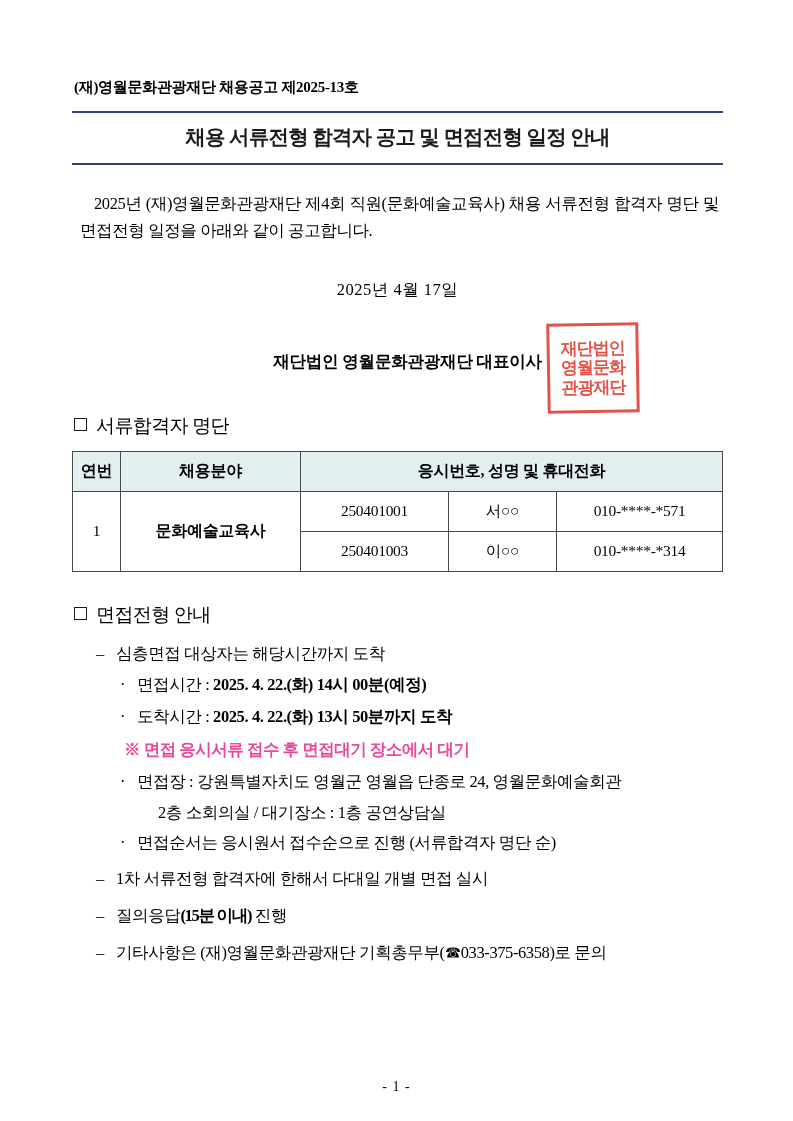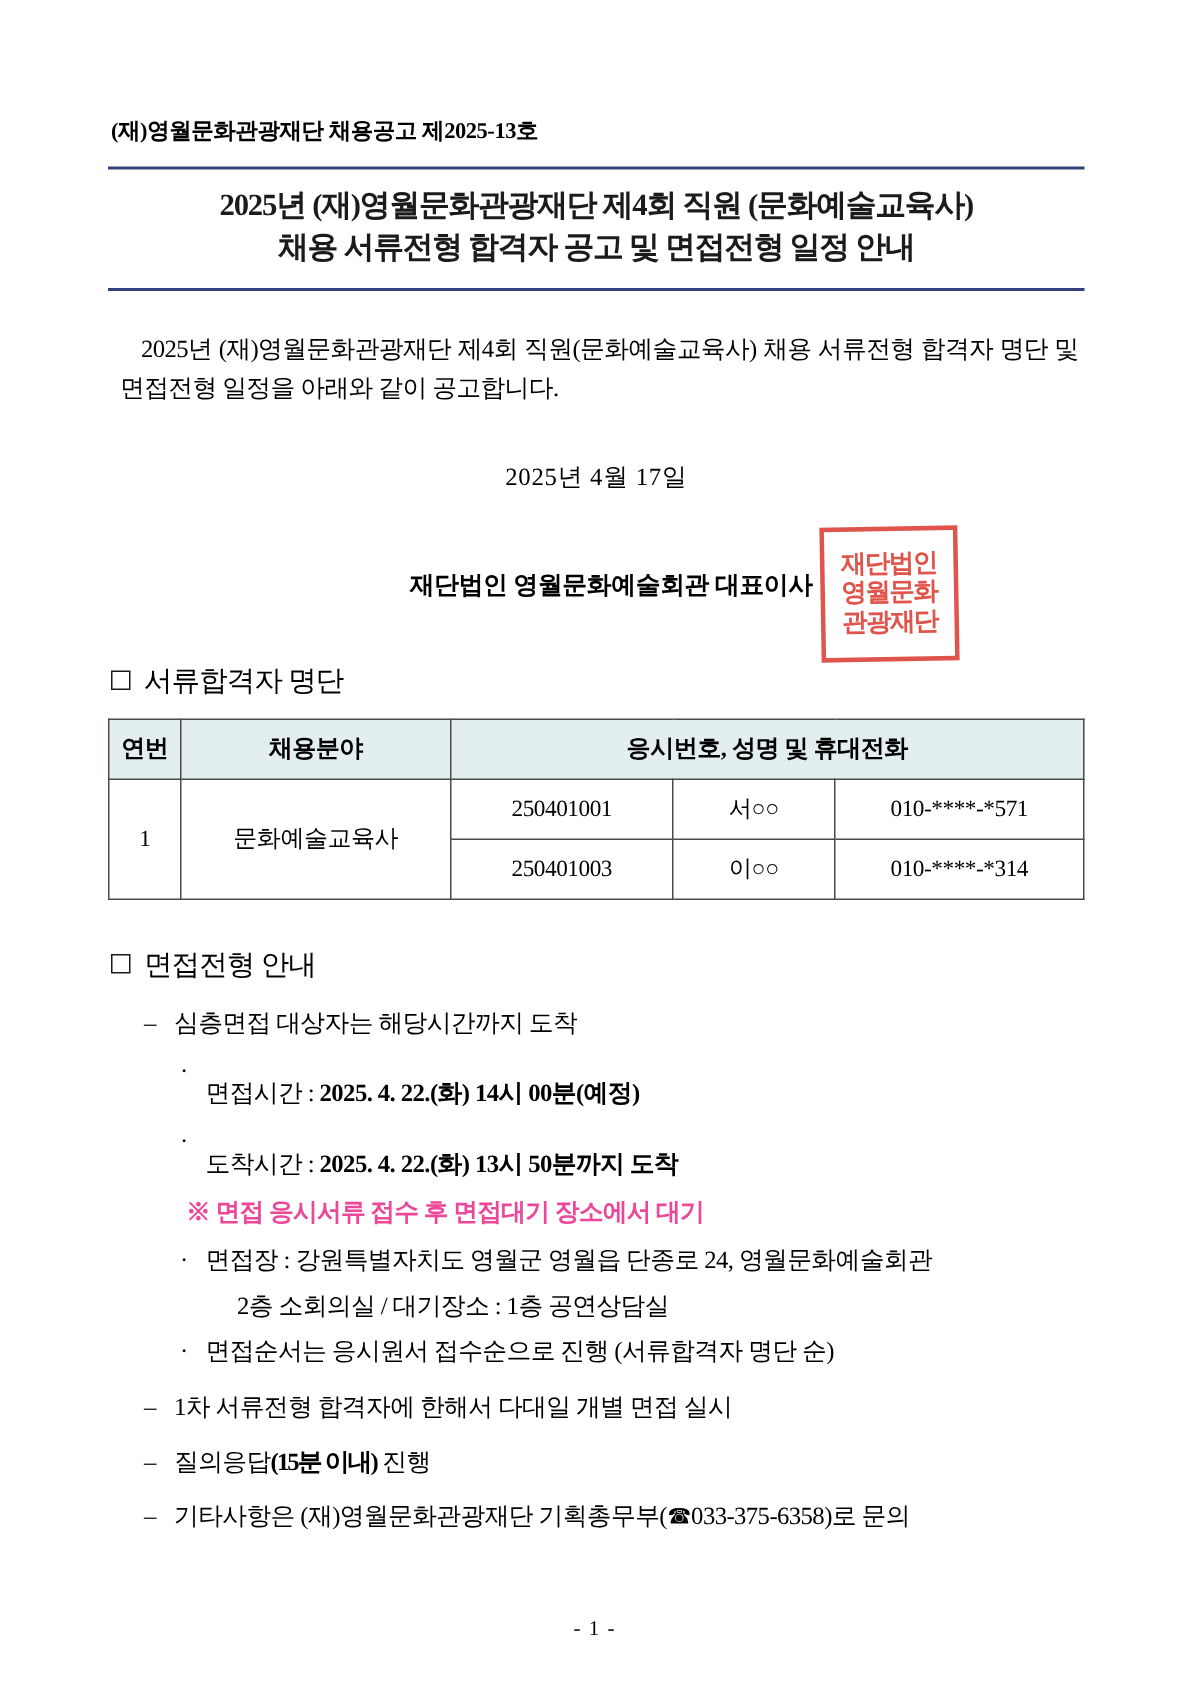--- a/index.html
+++ b/index.html
@@ -115,21 +115,21 @@
     text-align: center;
     letter-spacing: -0.3px;
   }
   table.list thead th {
     background: #e3eef0;
     font-weight: bold;
     padding: 9px 4px;
     font-size: 16px;
   }
   td.no { width: 48px; font-size: 15.5px; }
-  td.field { width: 180px; font-weight: normal; font-size: 16px; }
+  td.field { width: 180px; font-weight: bold; font-size: 16px; }
   td.code { width: 148px; letter-spacing: 0.2px; }
   td.name { width: 108px; }
   td.phone { letter-spacing: 0.4px; }
   table.list tbody td { padding: 9px 4px; height: 38px; }
   .guide {
     margin-top: 14px;
     font-size: 16.5px;
     letter-spacing: -0.4px;
   }
   .lvl1 {
@@ -162,40 +162,39 @@
   .tight { letter-spacing: -1.3px; font-weight: bold; }
   .cont { margin: 2px 0 0 38px; font-size: 16.5px; letter-spacing: -0.4px; }
   .footer {
     position: absolute;
     left: 0; right: 0;
     bottom: 26px;
     text-align: center;
     font-size: 14px;
     letter-spacing: 1px;
   }
-  .nowrap { white-space: nowrap; margin-top: 15px; }
+  .nowrap { white-space: nowrap; }
 </style>
 </head>
 <body>
 
 <div class="page">
 
   <div class="doc-no">(재)영월문화관광재단 채용공고 제2025-13호</div>
 
   <div class="title-block">
-    <div class="title-line">2025년 (재)영월문화관광재단 제4회 직원 (문화예술교육사)</div>
     <div class="title-line">채용 서류전형 합격자 공고 및 면접전형 일정 안내</div>
   </div>
 
   <p class="intro">2025년 (재)영월문화관광재단 제4회 직원(문화예술교육사) 채용 서류전형 합격자 명단 및 면접전형 일정을 아래와 같이 공고합니다.</p>
 
   <div class="date-line">2025년  4월  17일</div>
 
   <div class="signer-row">
-    <div class="signer">재단법인 영월문화예술회관 대표이사</div>
+    <div class="signer">재단법인 영월문화관광재단 대표이사</div>
     <div class="stamp">
       <span>재단법인</span>
       <span>영월문화</span>
       <span>관광재단</span>
     </div>
   </div>
 
   <div class="section-head">
     <span class="sq"></span>
     <span>서류합격자 명단</span>

